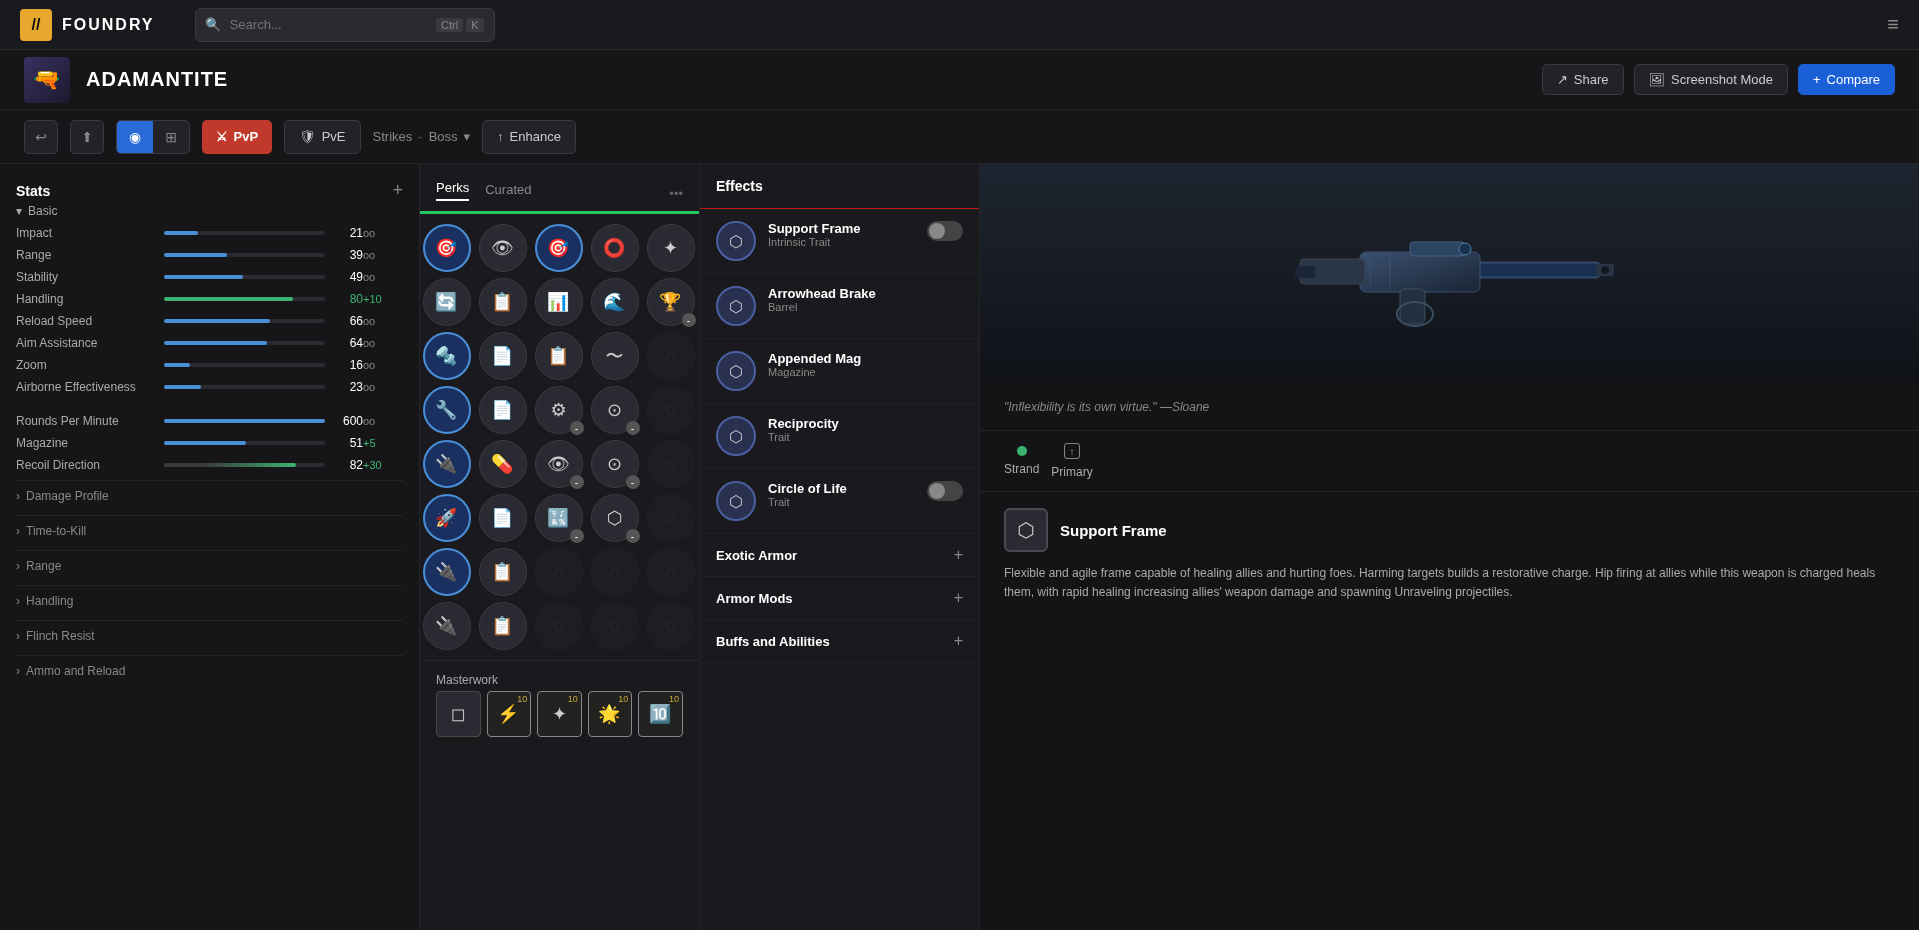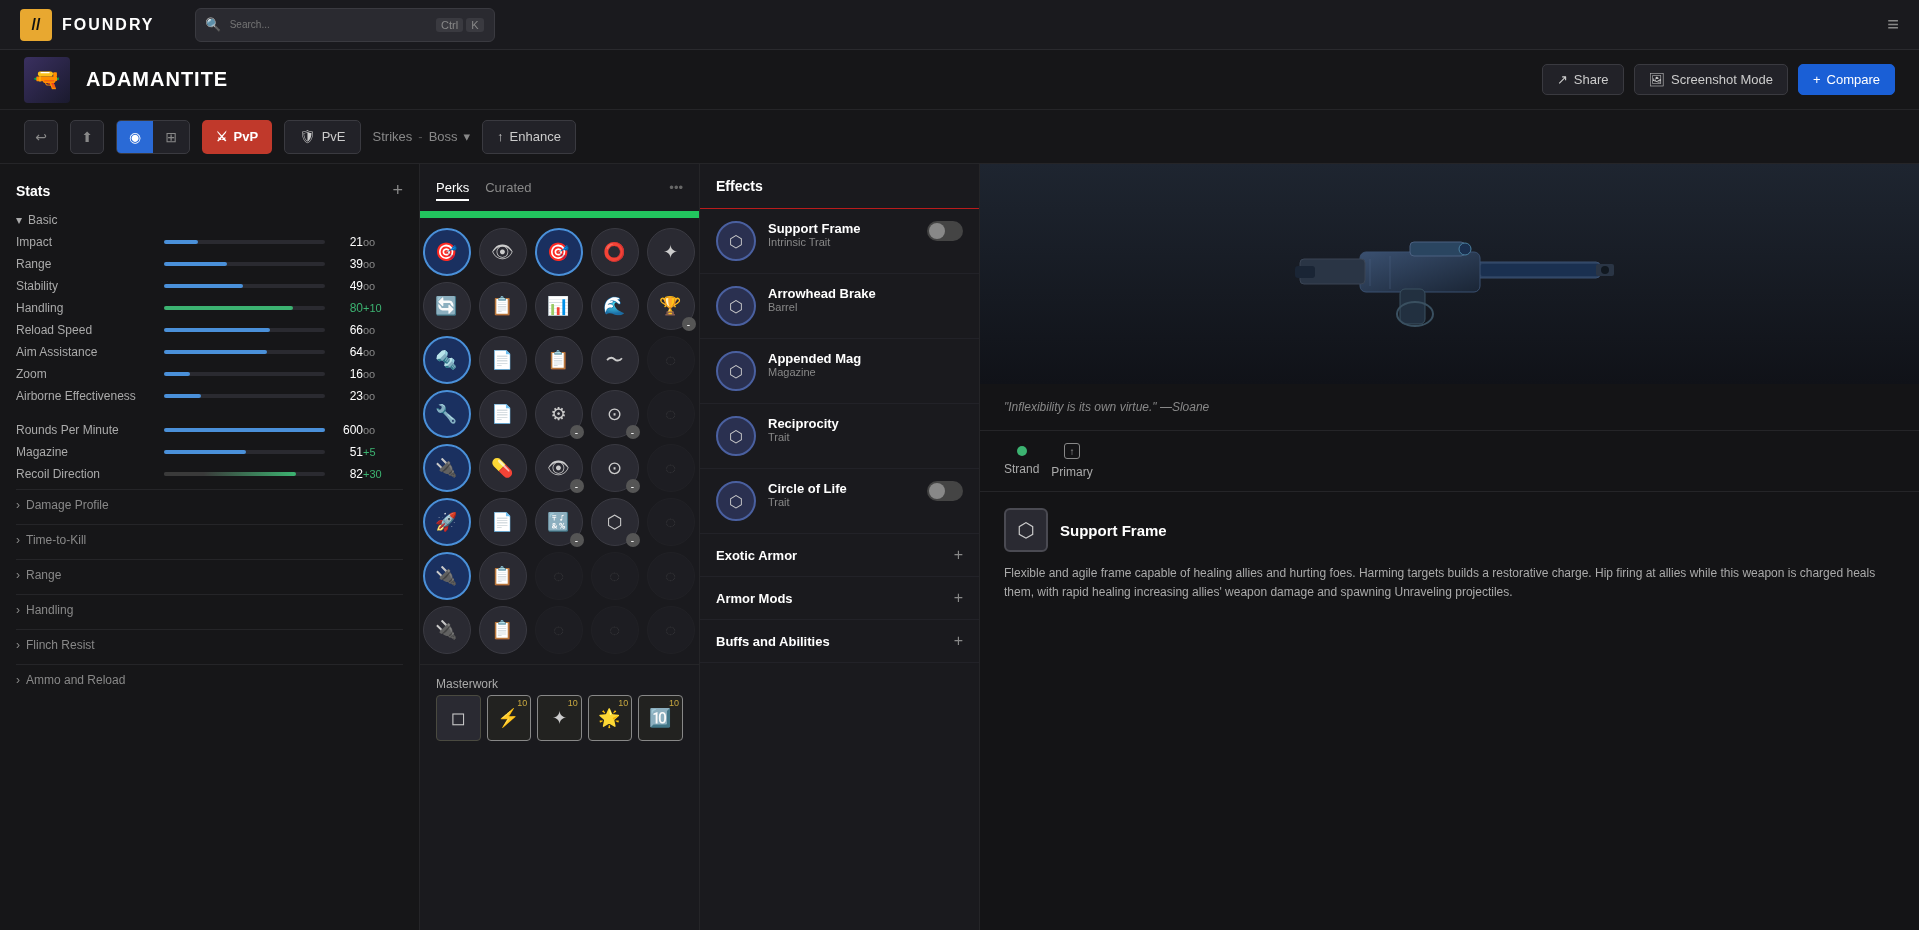--- a/index.html
+++ b/index.html
@@ -56,21 +56,21 @@
       padding: 0 10px;
       height: 34px;
       gap: 8px;
       width: 300px;
     }
     .search-bar input {
       background: transparent;
       border: none;
       outline: none;
       color: #aaa;
-      font-size: 10px;
+      font-size: 13px;
       width: 180px;
     }
     .search-kbd {
       display: flex;
       gap: 3px;
       margin-left: auto;
       justify-content: center;
     }
     .kbd {
       background: #3a3a40;
@@ -254,21 +254,21 @@
       min-width: 420px;
       background: #161618;
       border-right: 1px solid #252528;
       overflow-y: auto;
       padding: 16px;
     }
     .stats-header {
       display: flex;
       align-items: center;
       justify-content: space-between;
-      margin-bottom: 12px;
+      margin-bottom: 3px;
     }
     .stats-title {
       color: #fff;
       font-size: 14px;
       font-weight: 600;
     }
     .stats-add {
       color: #888;
       font-size: 18px;
       cursor: pointer;
@@ -338,24 +338,24 @@
     
     .perks-panel {
       width: 280px;
       min-width: 280px;
       background: #1a1a1e;
       border-right: 1px solid #252528;
       overflow-y: auto;
     }
     .perks-header {
       display: flex;
-      align-items: flex-start;
+      align-items: flex-end;
       padding: 16px 16px 10px;
       gap: 16px;
-      border-bottom: 7px solid #22c55e;
+      border-bottom: 3px solid #22c55e;
     }
     .perks-tab {
       color: #888;
       font-size: 13px;
       cursor: pointer;
       padding-bottom: 4px;
     }
     .perks-tab.active {
       color: #fff;
       border-bottom: 2px solid #fff;

